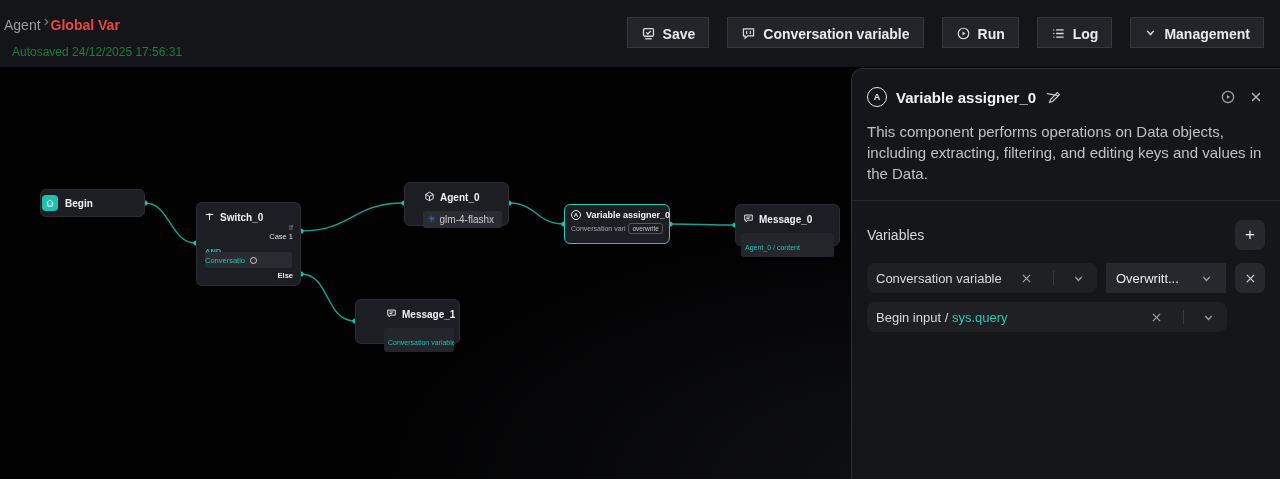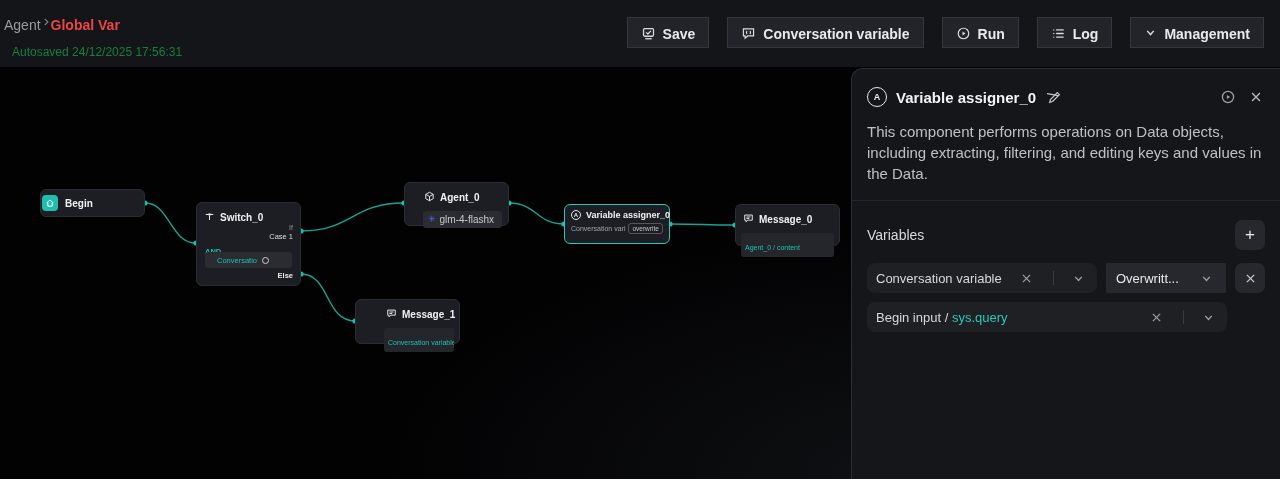--- a/index.html
+++ b/index.html
@@ -33,21 +33,21 @@
   .node-begin { left:40px; top:122px; width:105px; height:28px; display:flex; align-items:center;
                 gap:7px; padding:0 1px; }
   .begin-icon { width:16px; height:16px; background:#1fbfae; border-radius:4px; display:flex;
                 align-items:center; justify-content:center; flex:none; }
 
   .node-switch { left:196px; top:135px; width:105px; height:84px; }
   .sw-if    { position:absolute; right:7px; top:21px; font-size:7px; color:#96979c; }
   .sw-case  { position:absolute; right:7px; top:29px; font-size:7.5px; color:#dcdde0; }
   .sw-and   { position:absolute; left:8px; top:44px; font-size:7.5px; font-weight:700; color:#1fc0ae; }
   .sw-cond  { position:absolute; left:8px; right:8px; top:49px; height:16px; background:#2b2c31;
-              border-radius:3px; display:flex; align-items:center; gap:5px; padding:0 12px; }
+              border-radius:3px; display:flex; align-items:center; gap:5px; padding:0 0; }
   .sw-cond-text { font-size:7.5px; color:#1fc0ae; white-space:nowrap; }
   .sw-circle { width:7px; height:7px; border:1px solid #cfd0d4; border-radius:50%; flex:none; }
   .sw-else  { position:absolute; right:7px; bottom:5px; font-size:7.5px; font-weight:700; color:#e9eaec; }
 
   .node-agent { left:404px; top:115px; width:105px; height:44px;padding-left:12px; }
   .model-text { font-size:10px; color:#c9cacd; white-space:nowrap; }
   .glm-icon { color:#4468f2; font-size:9px; line-height:9px; flex:none; }
 
   .node-assigner { left:564px; top:137px; width:106px; height:40px; border-color:#2bc8b6; }
   .va-title { font-size:9px; font-weight:700; white-space:nowrap; }

